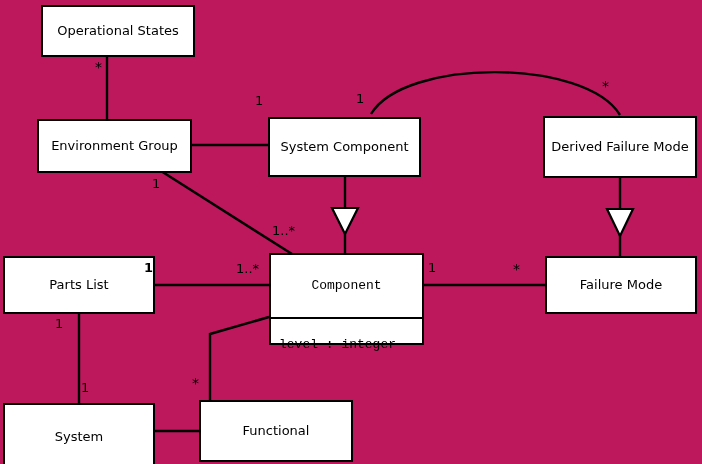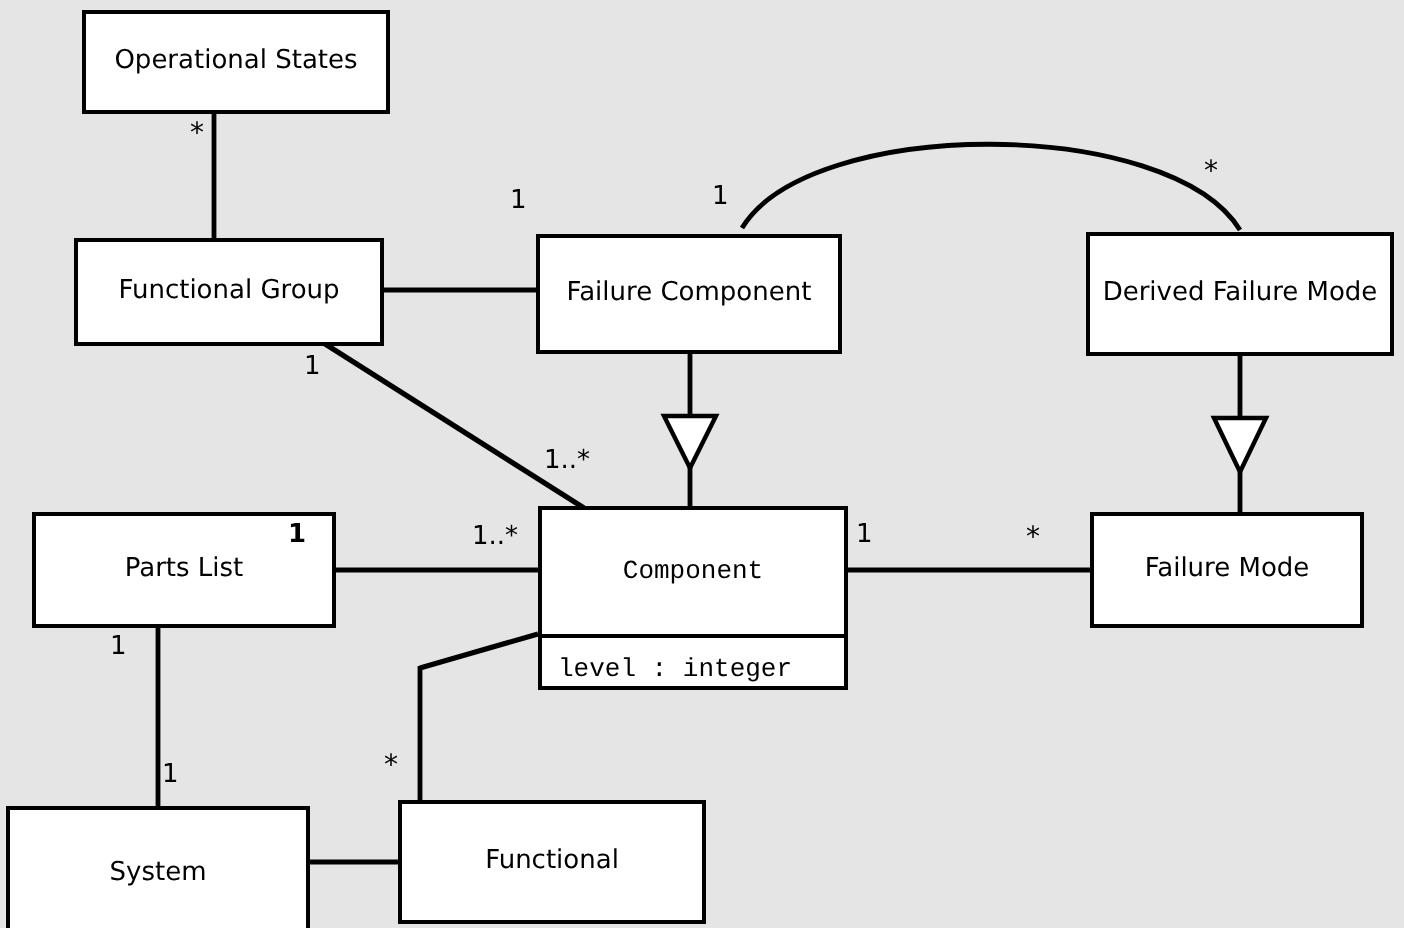--- a/index.html
+++ b/index.html
@@ -4,21 +4,21 @@
 <style>
   html, body {
     margin: 0;
     padding: 0;
     background: #ffffff;
   }
   #canvas {
     position: relative;
     width: 702px;
     height: 464px;
-    background: #e5e5e5;
+    background: #be185d;
     overflow: hidden;
     font-family: "DejaVu Sans", "Liberation Sans", sans-serif;
   }
   #diagram-svg {
     position: absolute;
     left: 0;
     top: 0;
     width: 702px;
     height: 464px;
   }
@@ -42,21 +42,21 @@
     box-sizing: border-box;
     line-height: 1.1;
   }
   .uml-attr-compartment {
     border-top: 2px solid #000000;
     display: flex;
     align-items: center;
     justify-content: flex-start;
     font-size: 13px;
     color: #000000;
-    padding: 9px 8px;
+    padding: 19px 8px;
     box-sizing: border-box;
     line-height: 1.1;
   }
   .mult-label {
     position: absolute;
     font-size: 13px;
     color: #000000;
     white-space: nowrap;
     line-height: 1;
     background: transparent;
@@ -96,41 +96,41 @@
     <line x1="210" y1="333" x2="210" y2="400" stroke="#000000" stroke-width="2.4"></line>
 
     <line x1="155" y1="431" x2="199" y2="431" stroke="#000000" stroke-width="2.6"></line>
   </svg>
 
   <div class="uml-class" style="left:41px; top:5px; width:154px; height:52px;">
     <div class="uml-name-compartment">Operational States</div>
   </div>
 
   <div class="uml-class" style="left:37px; top:119px; width:155px; height:54px;">
-    <div class="uml-name-compartment">Functional Group</div>
+    <div class="uml-name-compartment">Environment Group</div>
   </div>
 
   <div class="uml-class" style="left:268px; top:117px; width:153px; height:60px;">
-    <div class="uml-name-compartment">Failure Component</div>
+    <div class="uml-name-compartment">System Component</div>
   </div>
 
   <div class="uml-class" style="left:543px; top:116px; width:154px; height:62px;">
     <div class="uml-name-compartment">Derived Failure Mode</div>
   </div>
 
-  <div class="uml-class" style="left:16px; top:256px; width:152px; height:58px;">
+  <div class="uml-class" style="left:3px; top:256px; width:152px; height:58px;">
     <div class="uml-name-compartment">Parts List</div>
   </div>
 
   <div class="uml-class" style="left:269px; top:253px; width:155px; height:92px;font-family:Liberation Mono, monospace;">
     <div class="uml-name-compartment" style="height:62px; flex:0 0 62px;">Component</div>
     <div class="uml-attr-compartment">level : integer</div>
   </div>
 
-  <div class="uml-class" style="left:545px; top:256px; width:137px; height:58px;">
+  <div class="uml-class" style="left:545px; top:256px; width:152px; height:58px;">
     <div class="uml-name-compartment">Failure Mode</div>
   </div>
 
   <div class="uml-class" style="left:3px; top:403px; width:152px; height:68px;">
     <div class="uml-name-compartment">System</div>
   </div>
 
   <div class="uml-class" style="left:199px; top:400px; width:154px; height:62px;">
     <div class="uml-name-compartment">Functional</div>
   </div>

